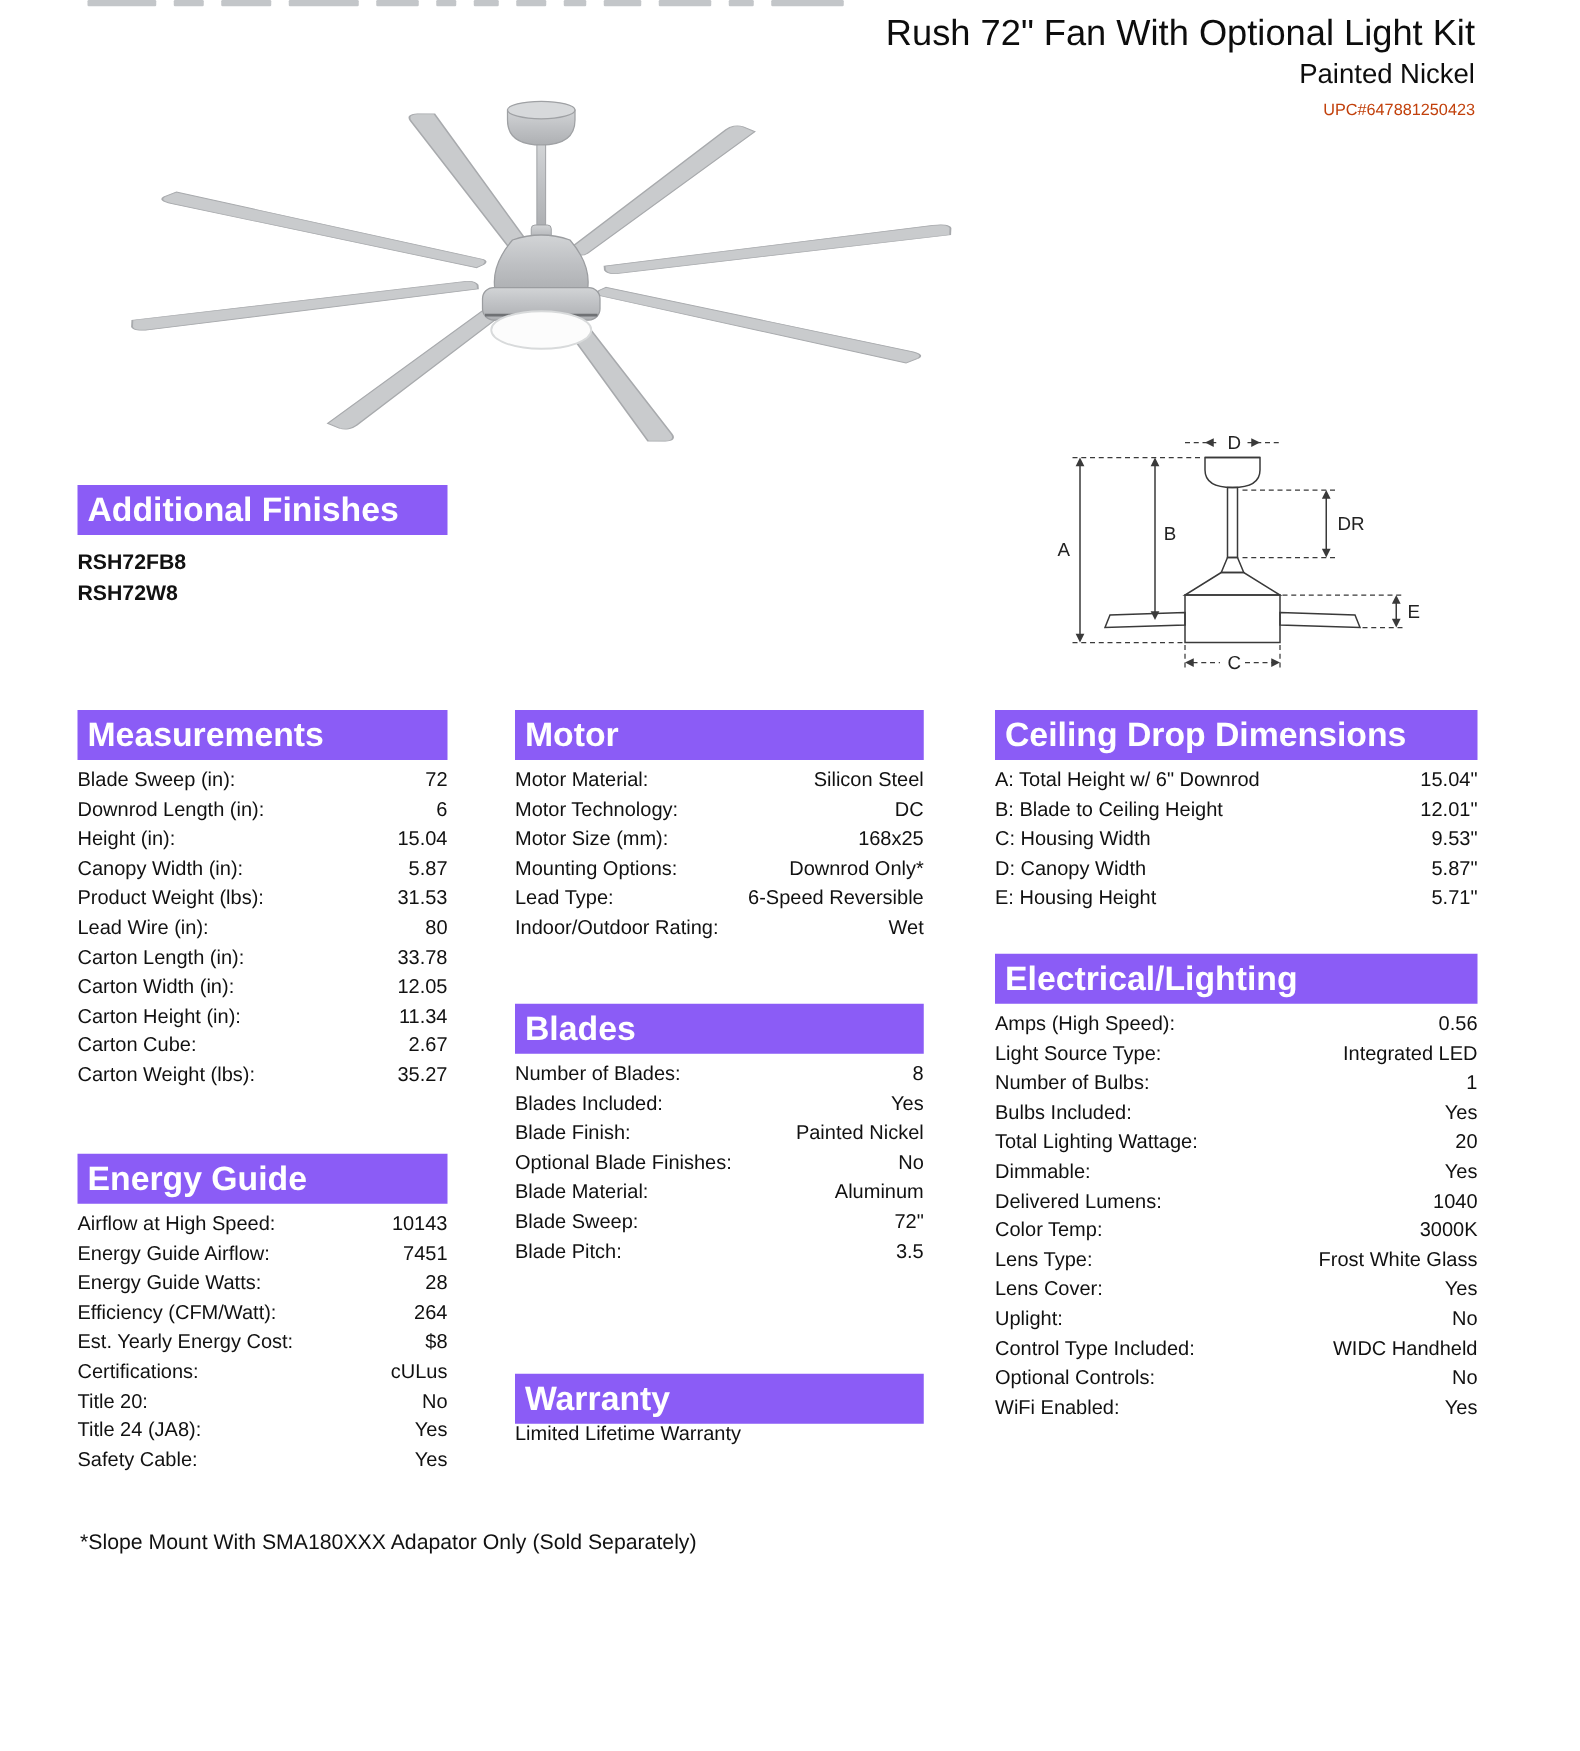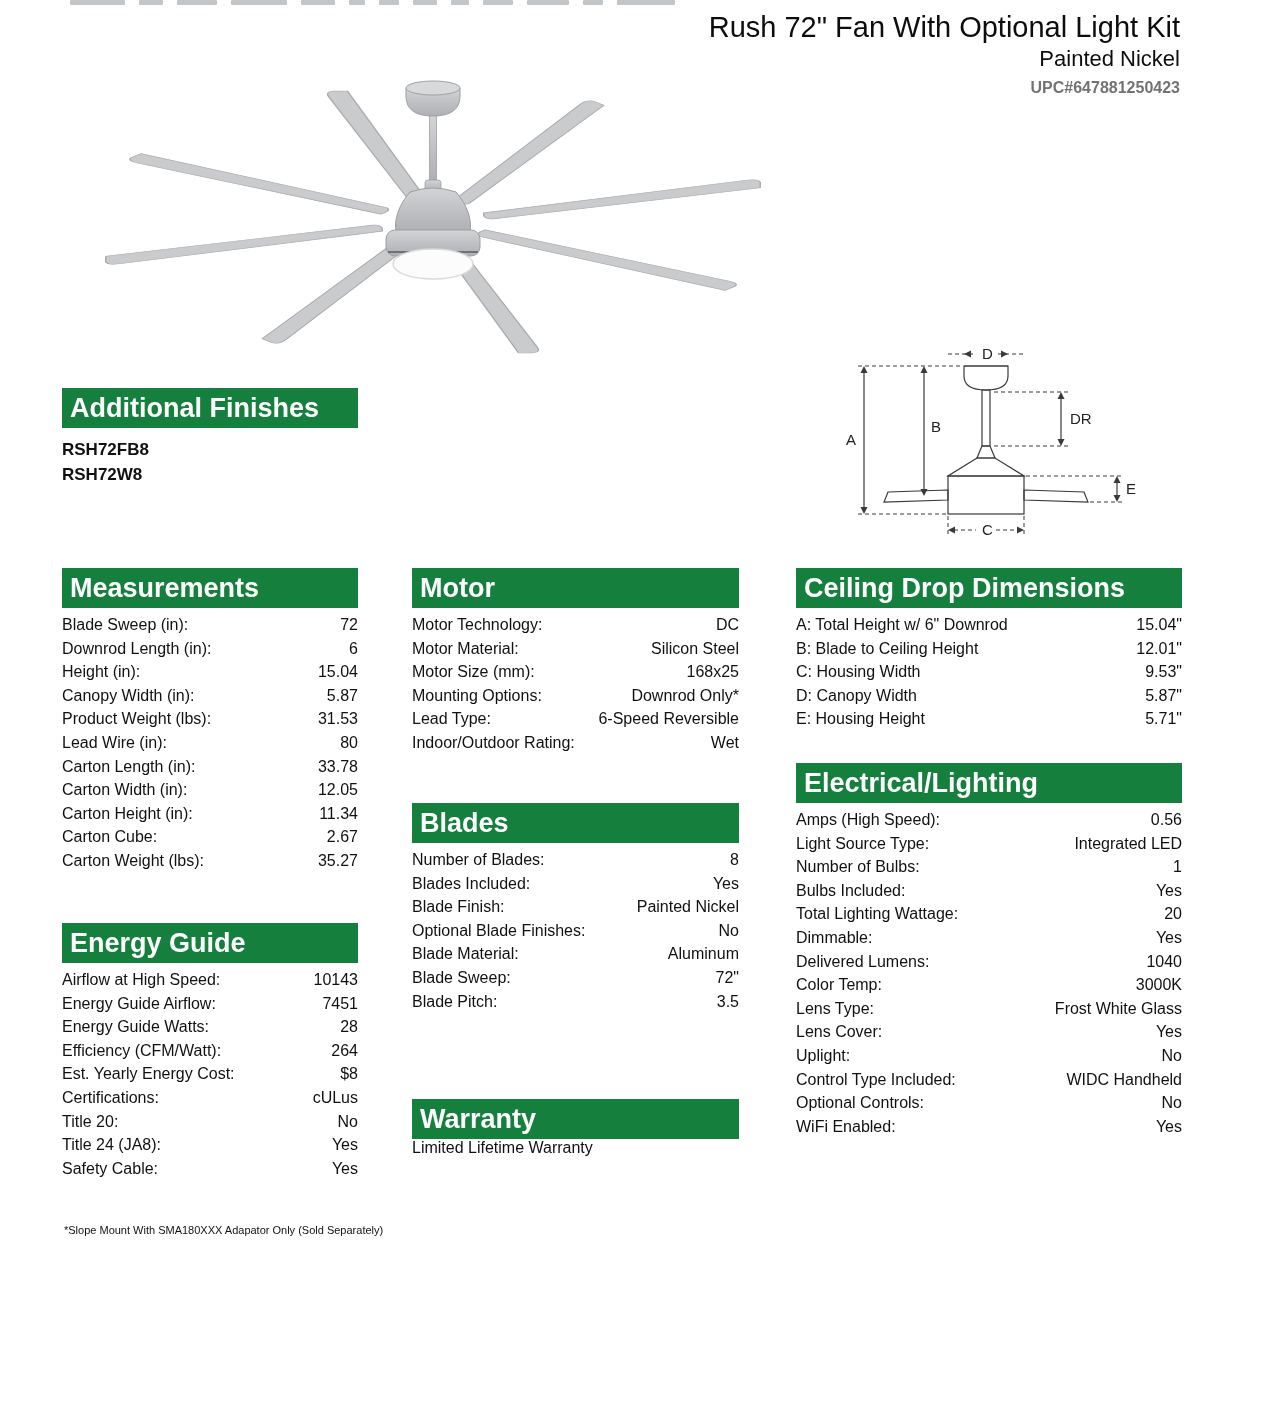--- a/index.html
+++ b/index.html
@@ -8,40 +8,40 @@
     font-family:"Liberation Sans","DejaVu Sans",sans-serif;color:#111;
   }
   
   .crop-strip{position:absolute;top:0;left:70px;height:6px;display:flex;gap:14px;}
   .crop-strip span{display:block;height:5px;background:#c3c6c9;border-radius:1px;}
 
   
   .title-block{position:absolute;top:10px;left:380px;width:800px;text-align:right;}
   .title-block .t1{font-size:29px;line-height:34px;color:#0d0d0d;}
   .title-block .t2{font-size:22px;line-height:30px;color:#0d0d0d;}
-  .title-block .t3{font-size:16px;line-height:28px;color:#737373;font-weight:bold;}
+  .title-block .t3{font-size:13px;line-height:28px;color:#c2410c;}
 
   .fan-wrap{position:absolute;left:68px;top:52px;width:796px;height:302px;}
   .diagram-wrap{position:absolute;left:836px;top:340px;width:334px;height:206px;}
 
   
   .spec{position:absolute;}
   .bar{
-    background:#15803d;color:#ffffff;font-weight:bold;font-size:27px;
+    background:#8b5cf6;color:#ffffff;font-weight:bold;font-size:27px;
     height:40px;line-height:40px;padding-left:8px;letter-spacing:0px;
   }
   .rows{margin-top:5px;}
   .row{display:flex;justify-content:space-between;align-items:baseline;
        font-size:16px;line-height:23.6px;}
   .row .lbl{text-align:center;white-space:nowrap;}
   .row .val{text-align:right;white-space:nowrap;}
   .finish-list{margin-top:9px;}
   .finish-list .code{font-weight:bold;font-size:17px;line-height:25px;}
   .free-text{font-size:16px;}
-  .footnote{position:absolute;left:64px;top:1224px;font-size:11px;}
+  .footnote{position:absolute;left:64px;top:1224px;font-size:17px;}
 
   svg .ln{stroke:#3a3a3a;stroke-width:1.2;fill:none;}
   svg .dash{stroke:#3a3a3a;stroke-width:1;fill:none;stroke-dasharray:4 3;}
   svg .dimtxt{font-family:"Liberation Sans",sans-serif;font-size:15px;fill:#222;}
 </style>
 </head>
 <body>
 
 <div class="crop-strip">
   <span style="width:55px"></span>
@@ -264,26 +264,26 @@
         <span class="val">Yes</span>
       </div>
     </div>
 </section>
 
 <section class="spec" style="left:412px;top:568px;width:327px;">
   <div class="bar">Motor</div>
   <div class="rows">
 
   <div class="row">
+        <span class="lbl">Motor Material:</span>
+        <span class="val">Silicon Steel</span>
+      </div>
+      <div class="row">
         <span class="lbl">Motor Technology:</span>
         <span class="val">DC</span>
-      </div>
-      <div class="row">
-        <span class="lbl">Motor Material:</span>
-        <span class="val">Silicon Steel</span>
       </div>
       <div class="row">
         <span class="lbl">Motor Size (mm):</span>
         <span class="val">168x25</span>
       </div>
       <div class="row">
         <span class="lbl">Mounting Options:</span>
         <span class="val">Downrod Only*</span>
       </div>
       <div class="row">

